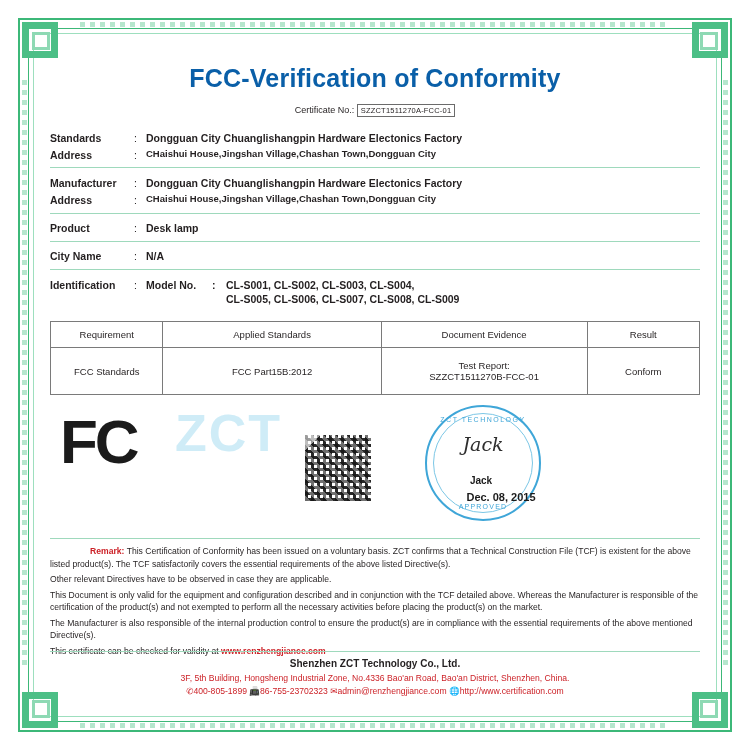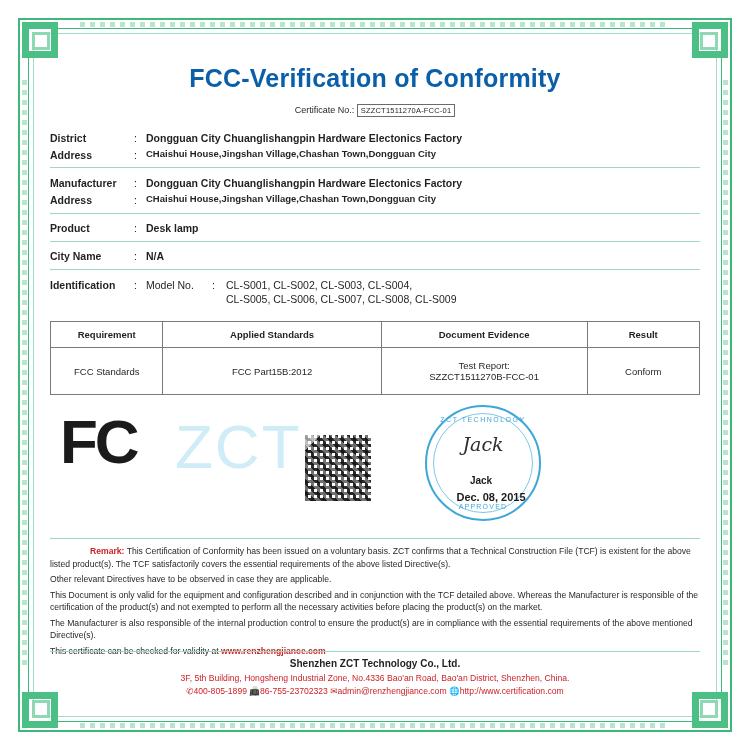--- a/index.html
+++ b/index.html
@@ -160,39 +160,39 @@
   .sep-line {
     border-top: 1px solid #9ed9bc;
     height: 1px;
     margin: 4px 0 5px 0;
   }
   .ident-inner {
     width: 100%;
     border-collapse: collapse;
     font-size: 10.5px;
   }
-  .ident-inner td { padding: 0; vertical-align: top; font-weight: normal; margin-left: 44px; }
+  .ident-inner td { padding: 0; vertical-align: top; font-weight: bold; margin-left: 44px; }
   .ident-inner .m { width: 66px; }
   .ident-inner .c2 { width: 14px; }
 
   
   .std-table {
     margin-top: 14px;
     width: 100%;
     border-collapse: collapse;
     font-size: 9.5px;
     table-layout: fixed;
   }
   .std-table th, .std-table td {
     border: 1px solid #7a7a7a;
     text-align: center;
     padding: 6px 3px;
     font-weight: normal;
   }
-  .std-table th { font-weight: bold; padding: 7px 3px; }
+  .std-table th { font-weight: normal; padding: 7px 3px; }
   .std-table td { height: 34px; }
   .col-req  { width: 17%; }
   .col-app  { width: 34%; }
   .col-doc  { width: 32%; }
   .col-res  { width: 17%; }
   .doc-ev span { display: block; }
 
   
   .marks {
     position: relative;
@@ -206,23 +206,23 @@
     font-size: 62px;
     font-weight: bold;
     letter-spacing: -3px;
     color: #1b1b1b;
     font-family: "Liberation Sans", sans-serif;
     line-height: 1;
   }
   .watermark {
     position: absolute;
     left: 125px;
-    top: 10px;
-    font-size: 62px;
-    font-weight: normal;
+    top: 2px;
+    font-size: 52px;
+    font-weight: bold;
     color: #bfe6f5;
     letter-spacing: 2px;
     opacity: .75;
     pointer-events: none;
   }
   .qr {
     position: absolute;
     left: 255px;
     top: 34px;
     width: 66px;
@@ -288,21 +288,21 @@
     left: 375px;
     top: 74px;
     width: 112px;
     text-align: center;
     font-size: 10px;
     font-weight: bold;
     color: #1b1b1b;
   }
   .stamp-date {
     position: absolute;
-    left: 378px;
+    left: 388px;
     top: 90px;
     width: 126px;
     text-align: center;
     font-size: 11px;
     font-weight: bold;
     color: #1b1b1b;
   }
 
   
   .remark {
@@ -367,21 +367,21 @@
     <div class="cert-title">FCC-Verification of Conformity</div>
 
     <div class="cert-no">
       <span>Certificate No.:</span>
       <span class="boxed">SZZCT1511270A-FCC-01</span>
     </div>
 
     <table class="info">
       <tbody>
           <tr>
-        <td class="lbl">District</td>
+        <td class="lbl">Standards</td>
         <td class="colon">:</td>
         <td class="val">Dongguan City Chuanglishangpin Hardware Electonics Factory</td>
       </tr>
       <tr>
         <td class="lbl">Address</td>
         <td class="colon">:</td>
         <td class="addr">CHaishui House,Jingshan Village,Chashan Town,Dongguan City</td>
       </tr>
       <tr class="sep-row">
         <td colspan="3">

